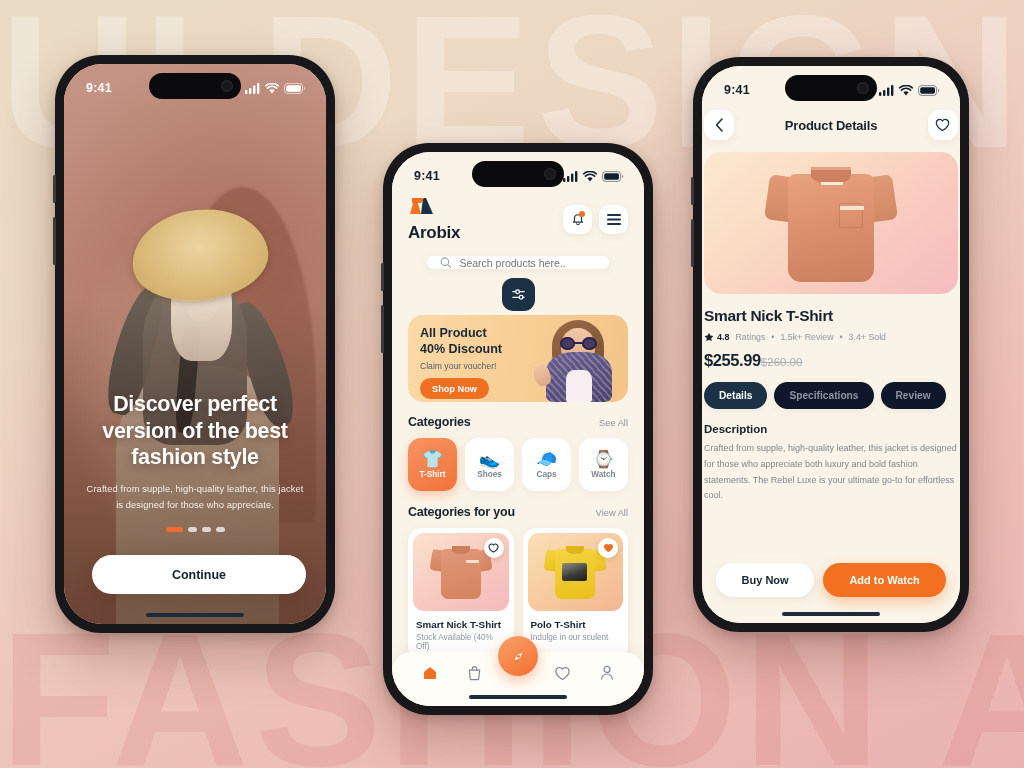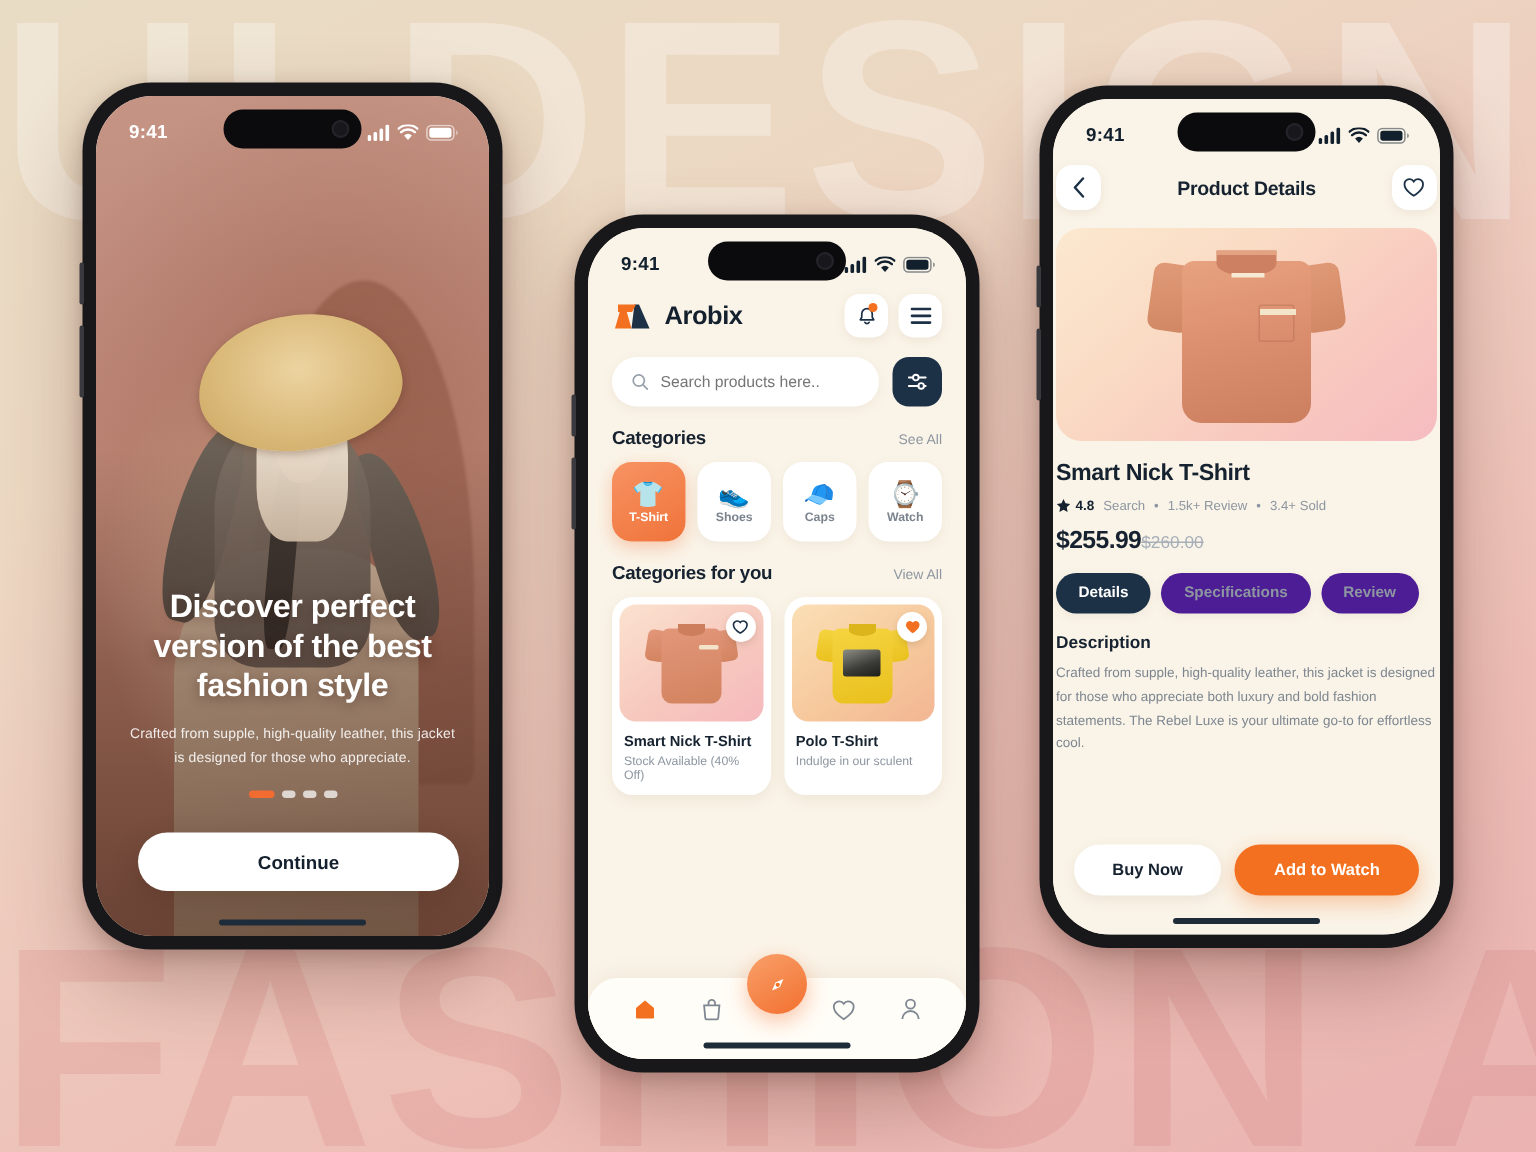--- a/index.html
+++ b/index.html
@@ -114,29 +114,29 @@
   .cta{
     position:absolute; left:28px; right:20px; bottom:30px; height:39px;
     border-radius:22px; background:#fff; border:none; cursor:pointer;
     font-family:inherit; font-size:12.5px; font-weight:700; color:#15202e;
     box-shadow:0 6px 18px rgba(60,30,20,.22);
   }
 
   
   .home-body{ position:absolute; inset:0; background:#faf4e8; padding:44px 16px 0; overflow:hidden; }
   .brandrow{ display:flex; align-items:center; justify-content:space-between; margin-bottom:13px; }
-  .brand{ display:flex; gap:8px; }
+  .brand{ display:flex; gap:8px;flex-direction:column; }
   .brand-name{ font-size:17px; font-weight:800; color:#15202e; letter-spacing:-.3px; }
   .iconbtn{
     width:29px;height:29px;border-radius:10px;background:#fff;border:none;cursor:pointer;
     display:flex;align-items:center;justify-content:center; position:relative;
     box-shadow:0 2px 7px rgba(120,90,60,.10);
   }
   .badge-dot{ position:absolute; top:6px; right:7px; width:6px;height:6px;border-radius:50%;background:#f4721f; }
-  .searchrow{ display:flex; gap:9px; align-items:center; margin-bottom:14px; }
+  .searchrow{ display:flex; gap:9px; align-items:center; margin-bottom:4px;flex-direction:column; }
   .searchbox{
     flex:1; height:33px; border-radius:18px; background:#fff; display:flex; align-items:center; gap:8px;
     padding:0 13px; box-shadow:0 2px 8px rgba(120,90,60,.08);
   }
   .searchbox input{ border:none;outline:none;background:transparent;font-family:inherit;font-size:10.5px;color:#9aa3ad;width:100%; }
   .filterbtn{ width:33px;height:33px;border-radius:11px;background:#1c3046;border:none;cursor:pointer;
     display:flex;align-items:center;justify-content:center; }
 
   .promo{
     height:87px; border-radius:15px; margin-bottom:13px; position:relative; overflow:hidden;
@@ -246,21 +246,21 @@
 
   .prod-name{ font-size:15.5px; font-weight:800; color:#16222f; letter-spacing:-.3px; }
   .meta{ display:flex; align-items:center; gap:6px; margin-top:7px; font-size:8.8px; color:#8d96a0; }
   .rating{ display:flex; align-items:center; gap:3px; color:#16222f; font-weight:800; font-size:9px; }
   .price{ margin-top:9px; display:flex; align-items:baseline; gap:0; }
   .price .now{ font-size:16.5px; font-weight:800; color:#16222f; letter-spacing:-.4px; }
   .price .was{ font-size:11.5px; color:#a7afb8; text-decoration:line-through; }
 
   .pills{ display:flex; gap:7px; margin-top:12px; }
   .pill{
-    height:27px; padding:0 15px; border-radius:16px; background:#4c1d95; border:none; cursor:pointer;
+    height:27px; padding:0 15px; border-radius:16px; background:#0f172a; border:none; cursor:pointer;
     font-family:inherit; font-size:10.2px; font-weight:600; color:#8d96a0; white-space:nowrap;
     box-shadow:0 2px 7px rgba(120,90,60,.08);
   }
   .pill.on{ background:#1c3046; color:#fff; font-weight:700; }
 
   .desc-h{ font-size:11.5px; font-weight:800; color:#16222f; margin-top:14px; }
   .desc-p{ font-size:9px; line-height:1.75; color:#7d8690; margin-top:6px; }
 
   .actions{ position:absolute; left:14px; right:14px; bottom:26px; display:flex; gap:9px; }
   .act{ height:34px; border-radius:19px; border:none; cursor:pointer; font-family:inherit;
@@ -368,20 +368,37 @@
         </div>
         <button class="filterbtn">
           <svg class="ic" width="15" height="15" viewBox="0 0 16 16">
               <path d="M2 5h3M9 5h5M2 11h7M12.5 11h1.5" stroke="#fff" stroke-width="1.3" stroke-linecap="round"></path>
               <circle cx="7" cy="5" r="2" stroke="#fff" stroke-width="1.3" fill="none"></circle>
               <circle cx="10.8" cy="11" r="2" stroke="#fff" stroke-width="1.3" fill="none"></circle>
             </svg>
         </button>
       </div>
 
+      <div class="promo">
+        <div class="promo-t1"><span>All Product</span><br><span>40% Discount</span></div>
+        <div class="promo-t2">Claim your voucher!</div>
+        <button class="promo-btn">Shop Now</button>
+        <div class="promo-girl">
+          <div class="pg-hair"></div>
+            <div class="pg-face"></div>
+          <div class="pg-glass">
+              <i></i>
+              <b></b>
+              <i></i>
+            </div>
+          <div class="pg-body"></div>
+            <div class="pg-shirt"></div>
+            <div class="pg-hand"></div>
+        </div>
+      </div>
 
       <div class="sechead">
         <h3>Categories</h3>
         <span class="seclink">See All</span>
       </div>
       <div class="cats">
         <div class="cat active">
           <span class="emo">👕</span>
           <span class="nm">T-Shirt</span>
           </div>
@@ -538,21 +555,21 @@
       </div>
 
       <div class="prod-name">Smart Nick T-Shirt</div>
       <div class="meta">
         <span class="rating">
           <svg class="ic" width="10" height="10" viewBox="0 0 11 11">
               <path d="M5.5.8 7 3.9l3.4.5-2.5 2.4.6 3.4-3-1.6-3 1.6.6-3.4L.6 4.4 4 3.9z" fill="#16222f"></path>
             </svg>
           <span>4.8</span>
         </span>
-        <span>Search</span>
+        <span>Ratings</span>
         <span>•</span>
         <span>1.5k+ Review</span>
         <span>•</span>
         <span>3.4+ Sold</span>
       </div>
       <div class="price">
         <span class="now">$255.99</span>
         <span class="was">$260.00</span>
       </div>
 

